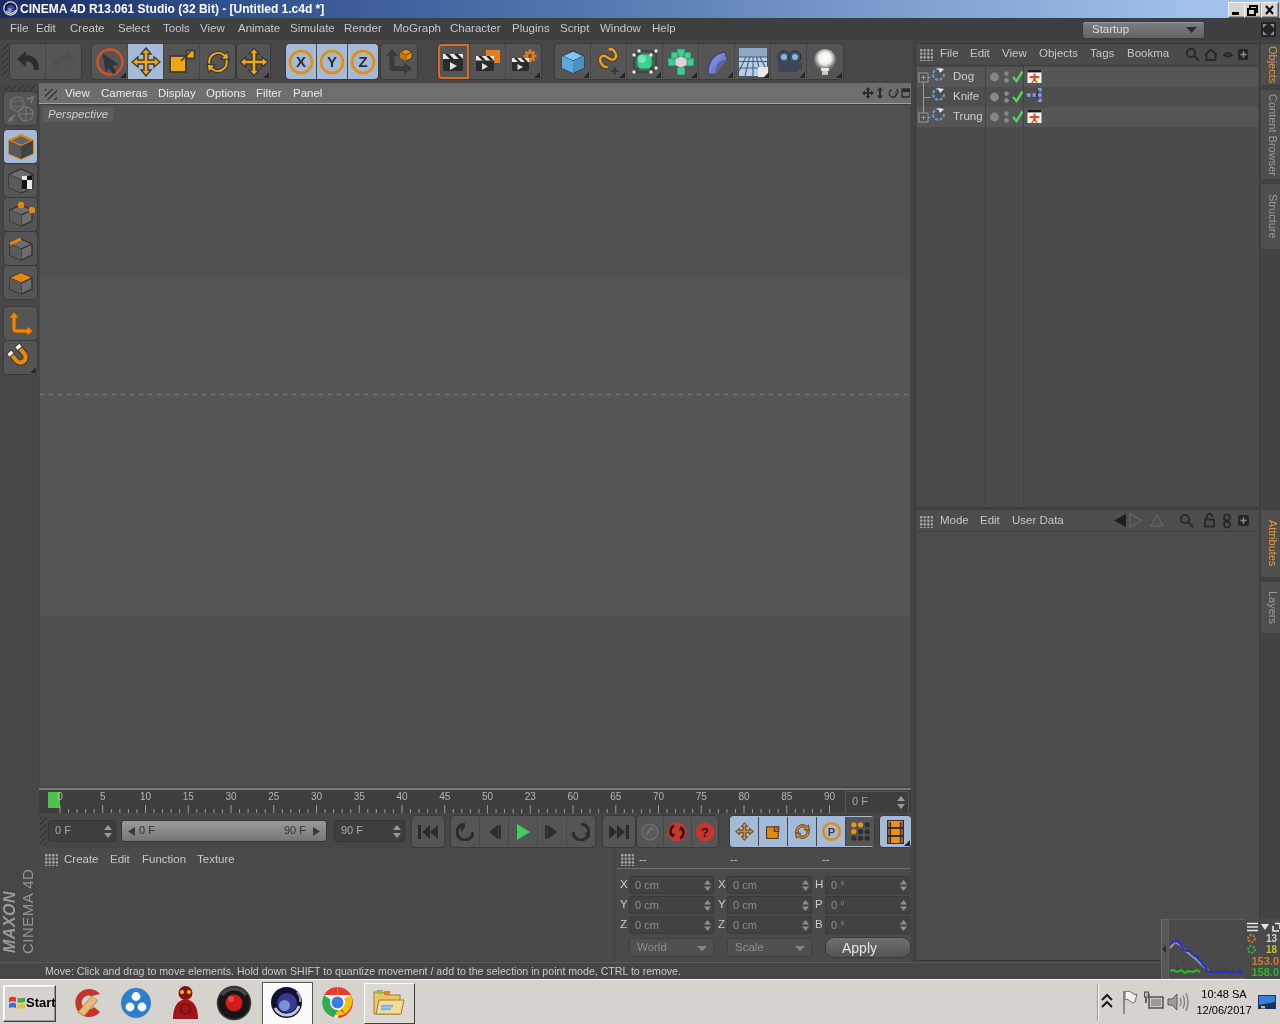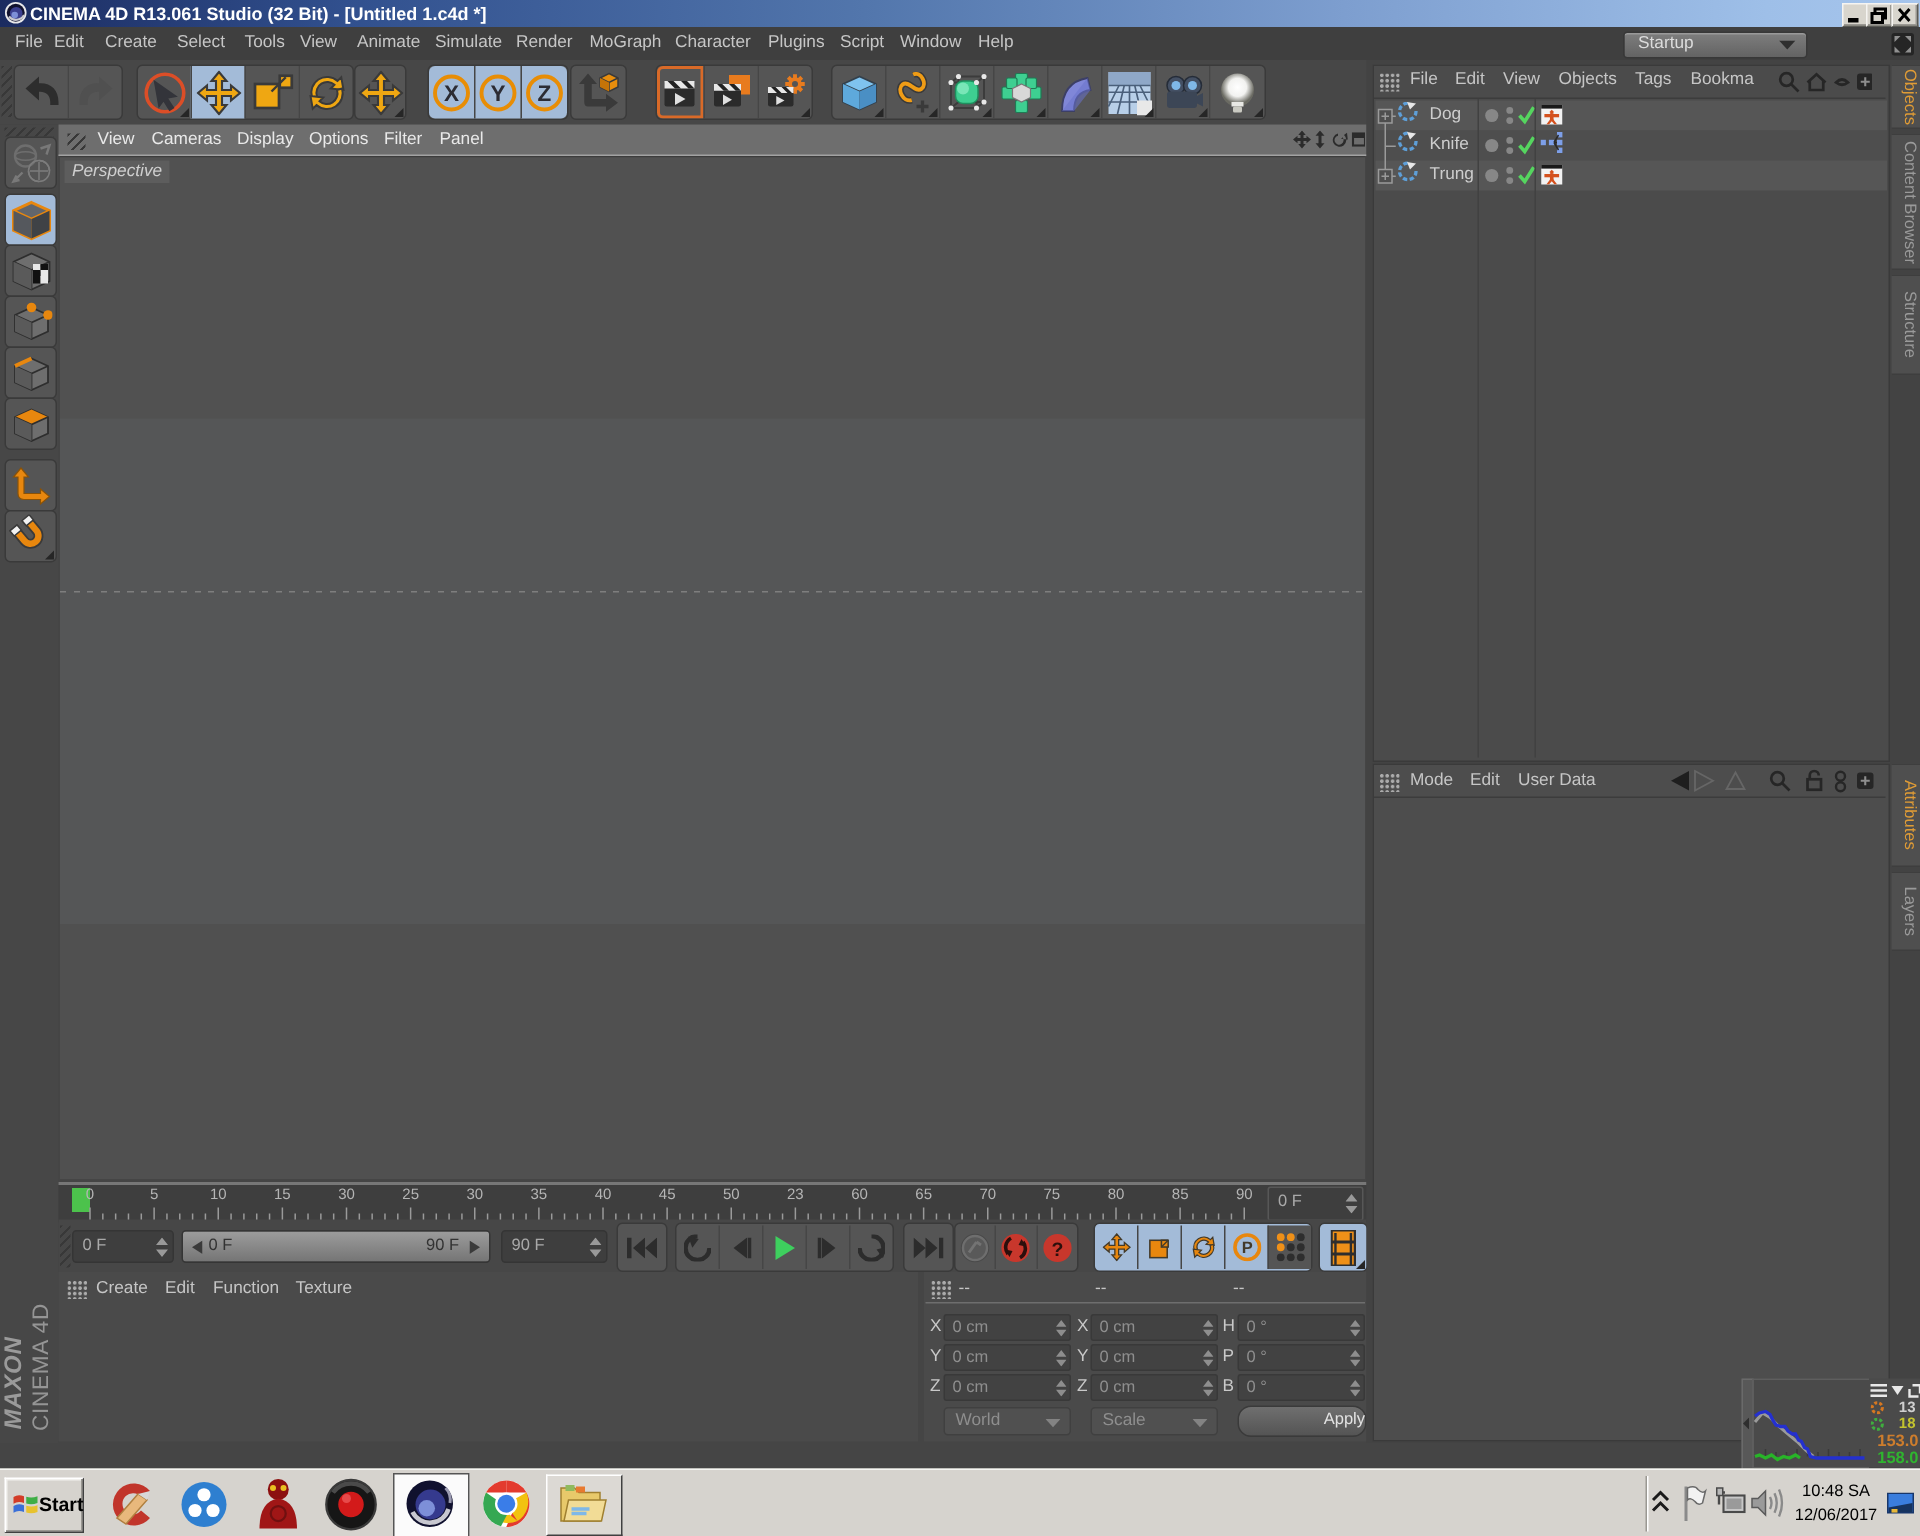--- a/index.html
+++ b/index.html
@@ -807,21 +807,21 @@
           <path d="M0 0 L10 0 L5 5.5 Z" fill="#838383"></path>
         </svg>
       </div>
     <div class="cdrop" style="left:111px;top:90px;width:83px">
         <span style="position:absolute;left:7px;top:2px">Scale</span>
         <svg style="position:absolute;right:6px;top:7px" width="10" height="6">
           <path d="M0 0 L10 0 L5 5.5 Z" fill="#838383"></path>
         </svg>
       </div>
     <div style="position:absolute;left:209px;top:89px;width:84px;height:19px;border-radius:9px;background:linear-gradient(#6f6f6f,#545454);border:1px solid #3a3a3a;">
-       <span style="position:absolute;left:16px;right:0;top:2px;text-align:right;font-size:11px;color:#e3e3e3">Apply</span>
+       <span style="position:absolute;left:16px;right:0;top:2px;text-align:left;font-size:14px;color:#e3e3e3">Apply</span>
     </div>
   </div>
   <div class="abs" id="rightdock"></div>
   <div class="abs" id="om">
     <div class="dots" style="left:4px;top:5px;width:13px;height:12px"></div>
     <span class="pmenu" style="left:24px;top:3px">File</span>
     <span class="pmenu" style="left:54px;top:3px">Edit</span>
     <span class="pmenu" style="left:86px;top:3px">View</span>
     <span class="pmenu" style="left:123px;top:3px">Objects</span>
     <span class="pmenu" style="left:174px;top:3px">Tags</span>
@@ -942,20 +942,23 @@
       <rect x="126" y="2" width="11" height="11" rx="2" fill="#262626"></rect>
       <path d="M131.5 4.5 V10.5 M128.5 7.5 H134.5" stroke="#8e8e8e" stroke-width="1.4"></path>
     </svg>
     <div style="position:absolute;left:0;top:21px;width:341px;height:1px;background:#3c3c3c"></div>
   </div>
   <div class="vtab act" style="top:43px;height:41px;padding:0 1px">Objects</div>
   <div class="vtab" style="top:89px;height:89px;padding:0 1px">Content Browser</div>
   <div class="vtab" style="top:183px;height:65px;padding:0 1px">Structure</div>
   <div class="vtab act" style="top:509px;height:67px;padding:0 1px">Attributes</div>
   <div class="vtab" style="top:581px;height:51px;padding:0 1px">Layers</div>
+  <div class="abs" id="status">
+      <span style="position:absolute;left:45px;top:2px">Move: Click and drag to move elements. Hold down SHIFT to quantize movement / add to the selection in point mode, CTRL to remove.</span>
+    </div>
   <div class="abs" id="fps">
     <div style="position:absolute;left:0;top:0;width:6px;height:59px;background:#585858;border:1px solid #6a6a6a"></div>
     <svg style="position:absolute;left:0;top:26px" width="6" height="8">
         <path d="M5 0 L5 8 L1 4 Z" fill="#2e2e2e"></path>
       </svg>
     <div style="position:absolute;left:7px;top:0;width:77px;height:58px;border:1px solid #5e5e5e;border-right:none"></div>
     <svg style="position:absolute;left:8px;top:1px" width="76" height="57" viewBox="0 0 76 57">
       <g stroke="#3a3a3a" stroke-width="1">
         <path d="M8 46 V51 M15 48 V51 M22 48 V51 M29 46 V51 M36 48 V51 M43 48 V51 M50 46 V51 M57 48 V51 M64 48 V51 M71 46 V51"></path>
       </g>

